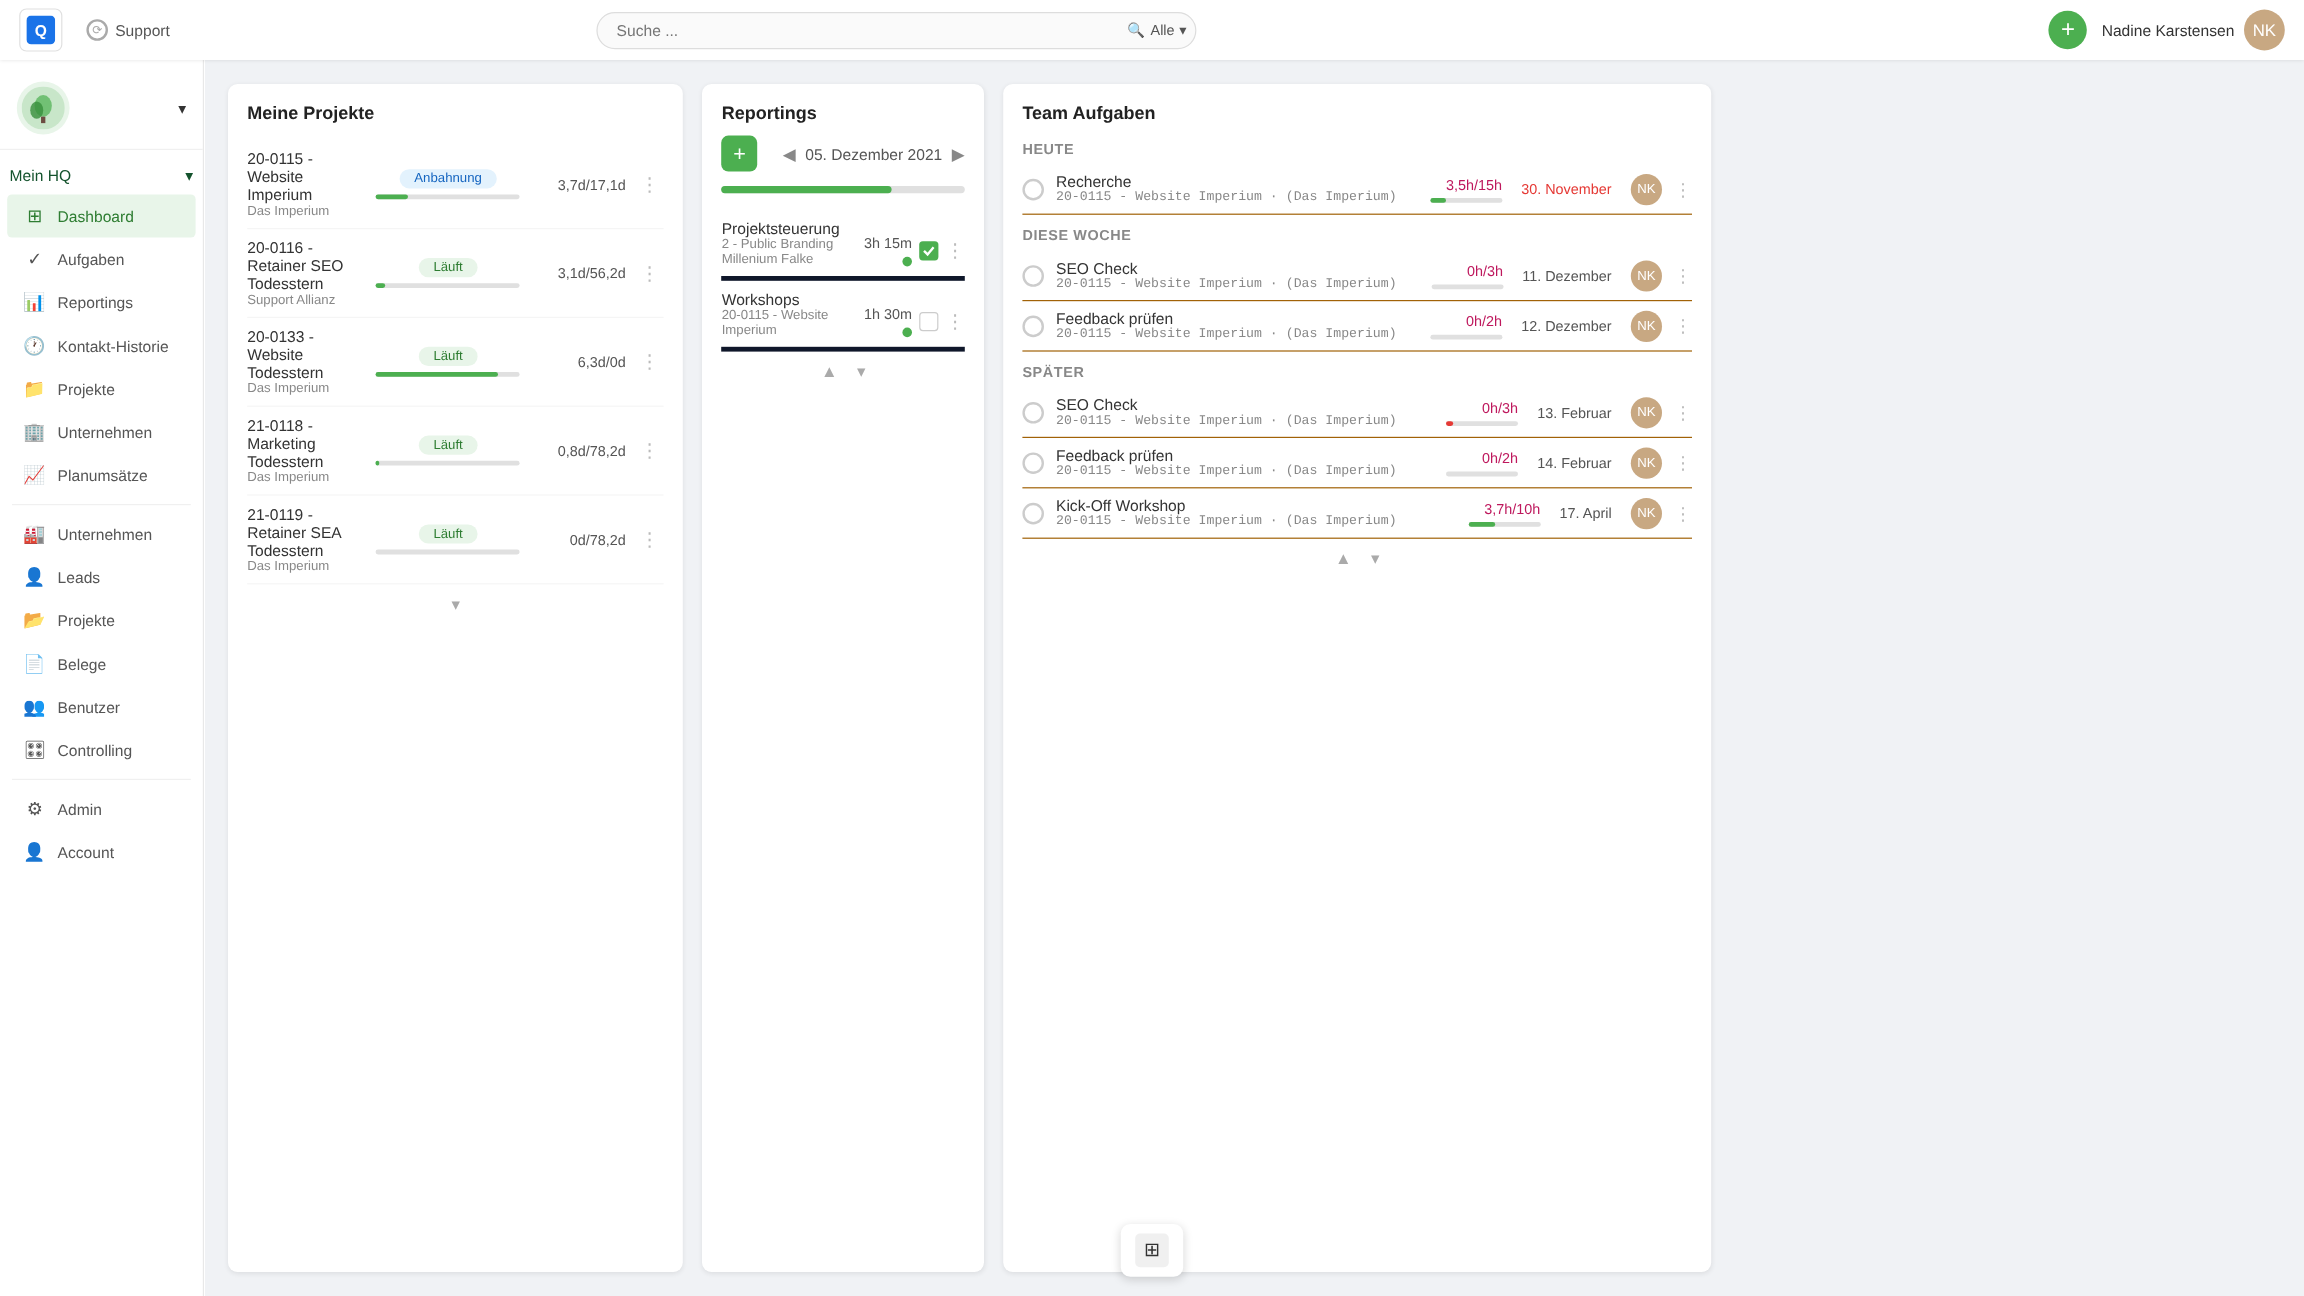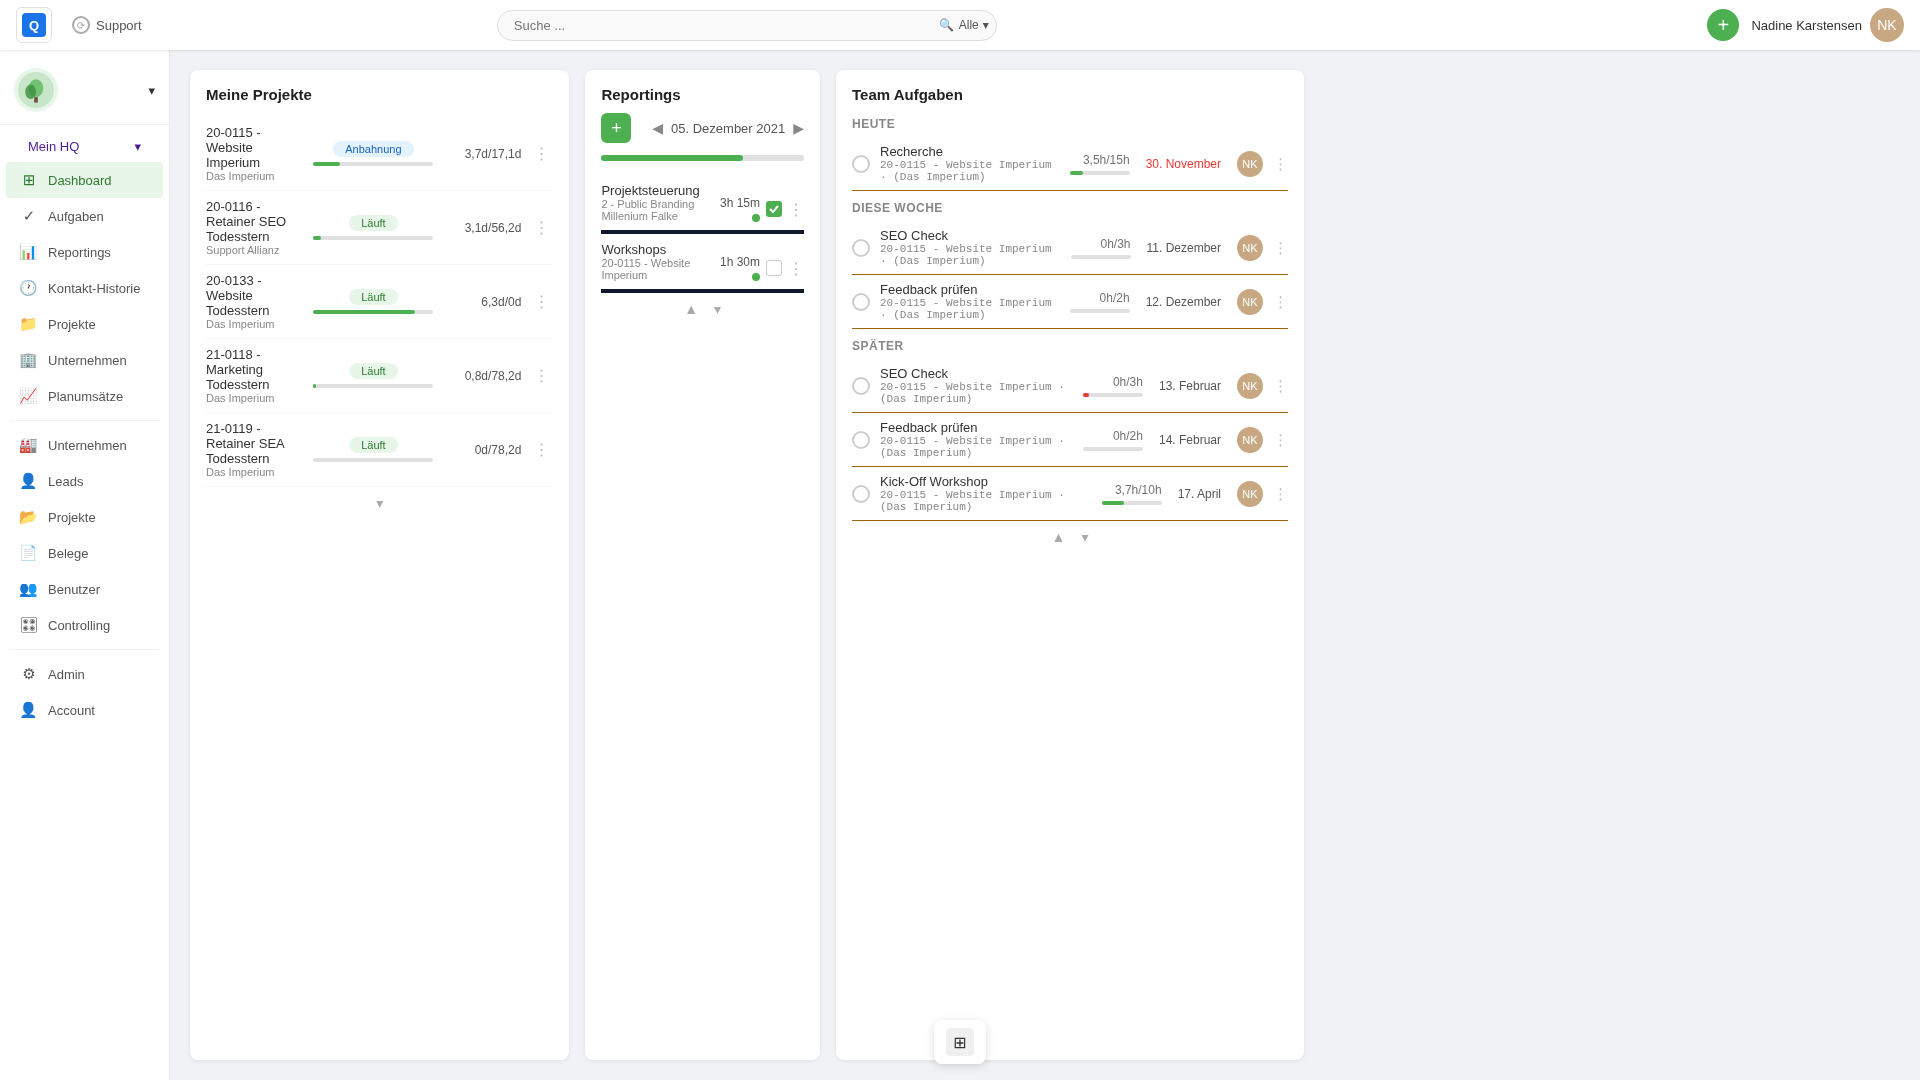--- a/index.html
+++ b/index.html
@@ -22,27 +22,27 @@
 
     
     .sidebar { position: fixed; top: 50px; left: 0; width: 170px; height: calc(100% - 50px); background: #fff; border-right: 1px solid #e8e8e8; padding: 10px 0; display: flex; flex-direction: column; z-index: 99; }
     .sidebar-logo-area { display: flex; align-items: center; justify-content: space-between; padding: 8px 14px 12px; border-bottom: 1px solid #f0f0f0; margin-bottom: 6px; }
     .sidebar-company-logo { width: 44px; height: 44px; border-radius: 50%; background: #e8f5e9; display: flex; align-items: center; justify-content: center; overflow: hidden; }
     .sidebar-company-logo svg { width: 36px; height: 36px; }
     .sidebar-item { display: flex; align-items: center; gap: 10px; padding: 9px 14px; cursor: pointer; border-radius: 4px; margin: 0 6px; color: #555; font-size: 13px; font-weight: 400; }
     .sidebar-item.active { background: #e8f5e9; color: #2e7d32; font-weight: 500; }
     .sidebar-item-icon { width: 18px; height: 18px; display: flex; align-items: center; justify-content: center; font-size: 15px; }
     .sidebar-item-label { font-size: 13px; }
-    .sidebar-mein-hq { display: flex; align-items: center; justify-content: space-between; padding: 8px 28px; cursor: pointer; color: #4c1d95; font-size: 13px; }
+    .sidebar-mein-hq { display: flex; align-items: center; justify-content: space-between; padding: 8px 8px; cursor: pointer; color: #14532d; font-size: 13px; }
     .sidebar-divider { height: 1px; background: #f0f0f0; margin: 6px 10px; }
 
     
     .main { margin-left: 170px; margin-top: 50px; padding: 20px; display: flex; gap: 16px; height: calc(100vh - 50px); overflow: hidden; }
     .main-left { flex: 1; display: flex; flex-direction: row; gap: 16px; max-width: 630px; }
-    .main-right { width: 468px; }
+    .main-right { width: 590px; }
 
     
     .card { background: #fff; border-radius: 8px; box-shadow: 0 1px 4px rgba(0,0,0,0.08); padding: 16px; }
     .card-title { font-size: 15px; font-weight: 600; color: #222; margin-bottom: 14px; }
 
     
     .project-row { display: flex; align-items: center; padding: 8px 0; border-bottom: 1px solid #f5f5f5; gap: 8px; }
     .project-row:last-of-type { border-bottom: none; }
     .project-info { flex: 1; min-width: 0; }
     .project-name { font-size: 13px; font-weight: 500; color: #333; }
@@ -82,21 +82,21 @@
     
     .team-tasks-card { background: #fff; border-radius: 8px; box-shadow: 0 1px 4px rgba(0,0,0,0.08); padding: 16px; height: 100%; }
     .section-label { font-size: 12px; font-weight: 600; color: #888; text-transform: uppercase; letter-spacing: 0.5px; margin: 10px 0 6px; }
     .section-label:first-of-type { margin-top: 0; }
     .task-row { display: flex; align-items: center; padding: 7px 0; border-bottom: 1px solid #a16207; gap: 10px; }
     .task-row:last-of-type { border-bottom: none; }
     .task-checkbox { width: 18px; height: 18px; border-radius: 50%; border: 2px solid #ccc; flex-shrink: 0; cursor: pointer; }
     .task-info { flex: 1; }
     .task-name { font-size: 13px; font-weight: 500; color: #333; }
     .task-sub { font-size: 11px; color: #888; font-family: Liberation Mono, monospace; }
-    .task-time { font-size: 12px; color: #737373; white-space: nowrap; }
+    .task-time { font-size: 12px; color: #be185d; white-space: nowrap; }
     .task-progress { width: 60px; height: 4px; background: #e0e0e0; border-radius: 2px; margin-top: 2px; }
     .task-progress-fill { height: 100%; border-radius: 2px; }
     .task-date { font-size: 12px; white-space: nowrap; margin: 0 6px; }
     .task-date.red { color: #e53935; font-weight: 500; }
     .task-date.normal { color: #555; }
     .task-avatar { width: 26px; height: 26px; border-radius: 50%; background: #c8a882; display: flex; align-items: center; justify-content: center; font-size: 11px; color: #fff; flex-shrink: 0; }
     .task-menu { color: #bbb; cursor: pointer; font-size: 15px; }
     .team-tasks-footer { display: flex; justify-content: center; gap: 16px; padding-top: 8px; }
 
     

